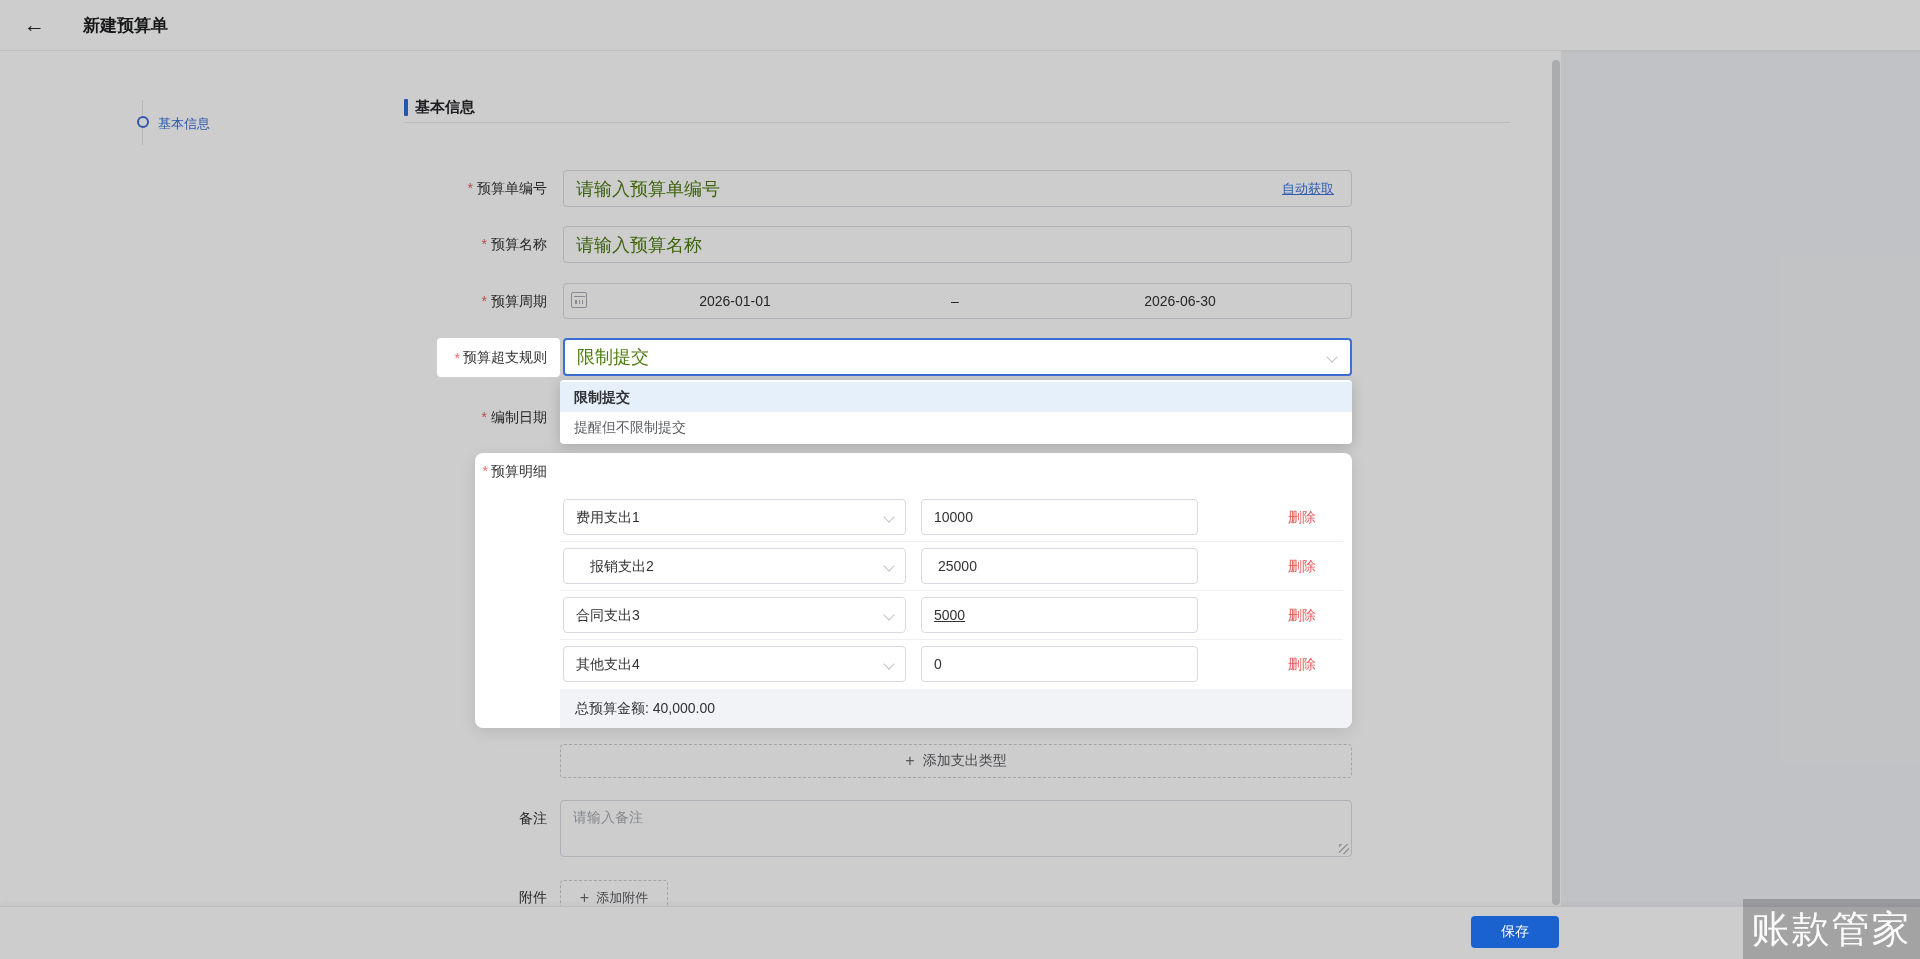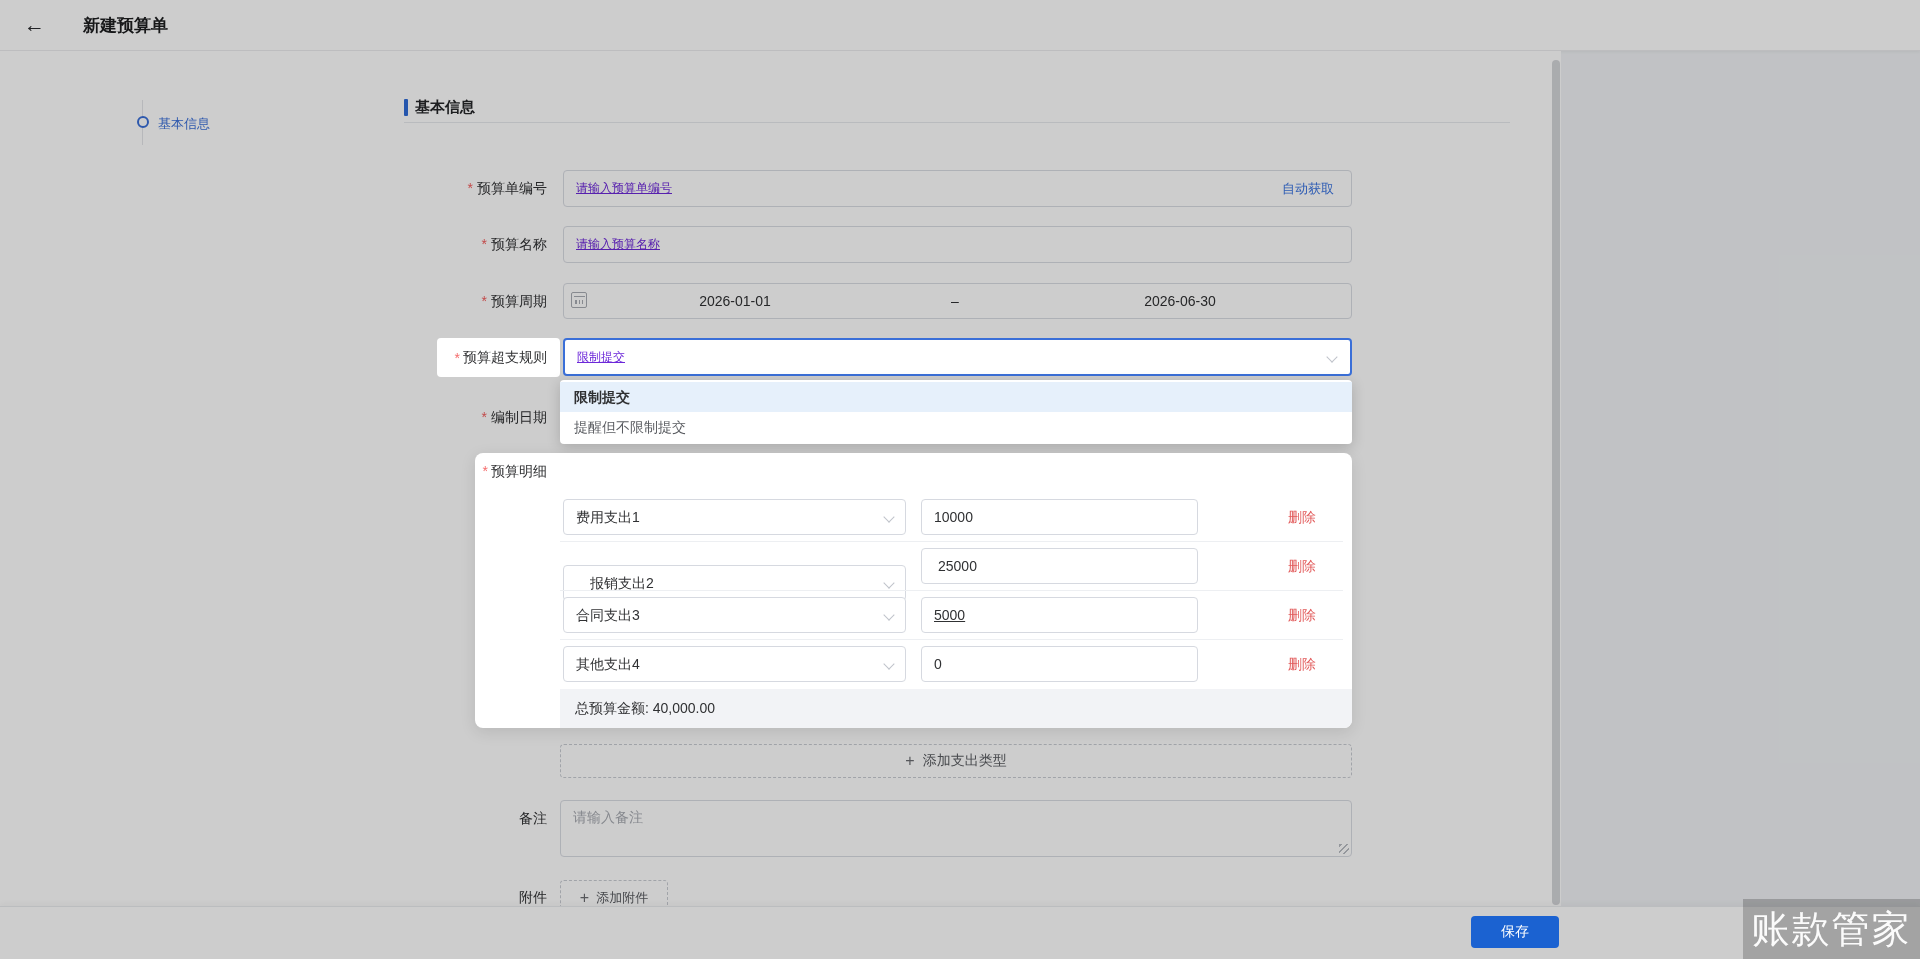--- a/index.html
+++ b/index.html
@@ -24,22 +24,22 @@
 
   
   .sec-bar { position:absolute; left:404px; top:99px; width:4px; height:17px; background:#2f6bd8; border-radius:1px; }
   .sec-title { position:absolute; left:415px; top:98px; font-size:15px; font-weight:bold; color:#26272a; }
   .sec-divider { position:absolute; left:404px; top:122px; width:1106px; height:1px; background:#e7e9ed; }
 
   
   .f-label { position:absolute; left:387px; width:160px; text-align:right; font-size:14px; color:#303133; }
   .f-label .req { color:#f25c5c; margin-right:4px; }
   .inputbox { position:absolute; left:563px; width:789px; height:37px; background:#fff; border:1px solid #d9dce3; border-radius:4px; }
-  .ph { position:absolute; left:12px; top:0; height:100%; display:flex; align-items:center; font-size:12px; color:#6d28d9;text-decoration:underline; }
-  .get-link { position:absolute; left:1282px; top:170px; height:37px; line-height:37px; font-size:13px; color:#3b74e0; cursor:pointer; }
+  .ph { position:absolute; left:12px; top:0; height:100%; display:flex; align-items:center; font-size:18px; color:#4d7c0f; }
+  .get-link { position:absolute; left:1282px; top:170px; height:37px; line-height:37px; font-size:13px; color:#3b74e0; cursor:pointer;text-decoration:underline; }
 
   
   .cal-icon { position:absolute; left:571px; top:292px; width:16px; height:16px; border:1.5px solid #a9acb3; border-radius:2px; }
   .cal-icon::before { content:""; position:absolute; left:1.5px; right:1.5px; top:2.5px; border-top:1.5px solid #a9acb3; }
   .cal-icon::after { content:""; position:absolute; left:2.5px; top:7px; width:8px; height:4px;
                      background:repeating-linear-gradient(90deg,#a9acb3 0 1.5px,transparent 1.5px 3.5px); }
   .date-txt { position:absolute; top:283px; height:36px; line-height:36px; font-size:14px; color:#303133; text-align:center; }
 
   
   .chev { position:absolute; width:8px; height:8px; border-right:1.5px solid #bfc3ca; border-bottom:1.5px solid #bfc3ca; transform:rotate(45deg); }
@@ -189,21 +189,21 @@
     </div>
 
     <div class="row-select" style="top:46px;">
       <span>费用支出1</span>
       <span class="chev" style="right:12px;top:13px;"></span>
     </div>
     <div class="row-input" style="top:46px;">10000</div>
     <div class="row-del" style="top:46px;">删除</div>
     <div class="dc-sep" style="top:88px;"></div>
 
-    <div class="row-select" style="top:112px;padding-left:26px;">
+    <div class="row-select" style="top:95px;padding-left:26px;">
       <span>报销支出2</span>
       <span class="chev" style="right:12px;top:13px;"></span>
     </div>
     <div class="row-input" style="top:95px;padding-left:16px;">25000</div>
     <div class="row-del" style="top:95px;">删除</div>
     <div class="dc-sep" style="top:137px;"></div>
 
     <div class="row-select" style="top:144px;">
       <span>合同支出3</span>
       <span class="chev" style="right:12px;top:13px;"></span>

